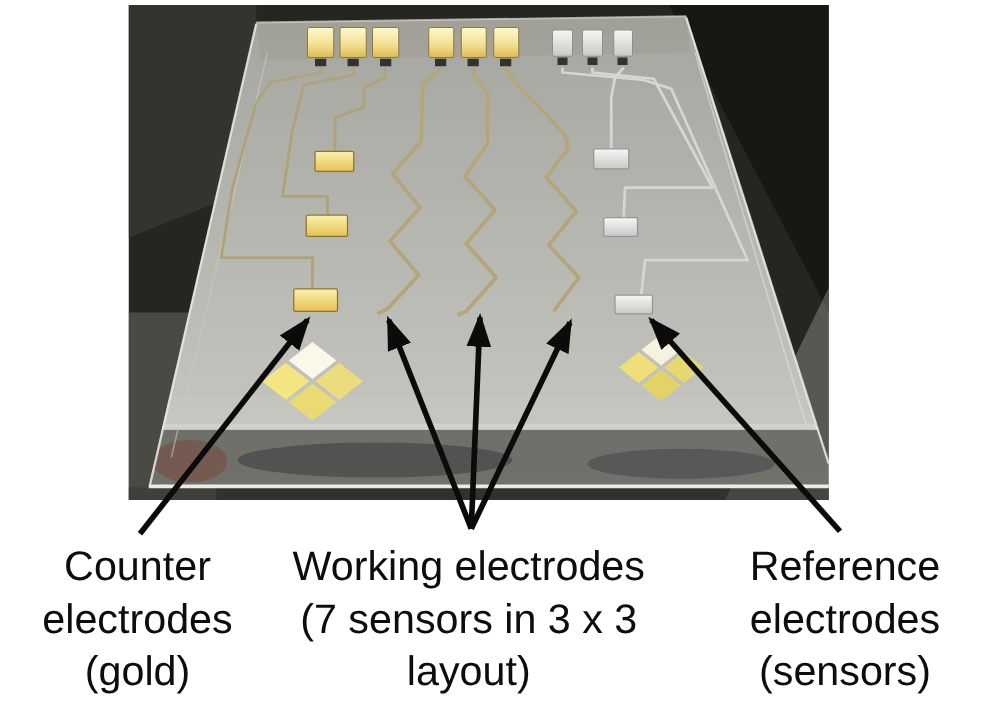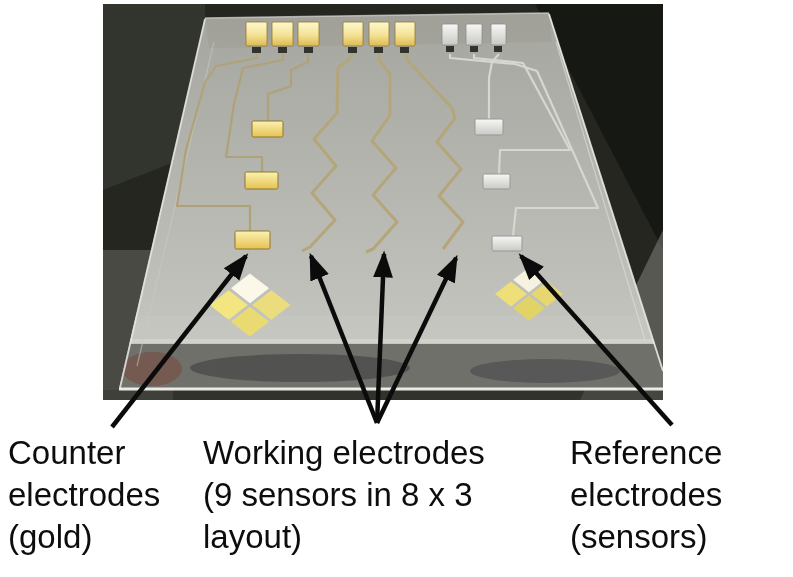--- a/index.html
+++ b/index.html
@@ -10,20 +10,21 @@
     font-family:"Liberation Sans", sans-serif;
     overflow:hidden;
   }
   #photo-svg{position:absolute;left:0;top:0;}
   .caption{
     position:absolute;
     top:432px;
     font-size:33px;
     line-height:42px;
     color:#0d0d0d;
+    text-align:center;
     white-space:pre-line;
     letter-spacing:0px;
   }
   #cap-counter{left:8px;width:204px;}
   #cap-working{left:203px;width:344px;}
   #cap-reference{left:570px;width:212px;}
 </style>
 </head>
 <body>
 
@@ -165,19 +166,19 @@
       <line x1="377" y1="423" x2="456" y2="258" marker-end="url(#ah)"></line>
       <line x1="672" y1="425" x2="521" y2="256" marker-end="url(#ah)"></line>
     </g>
   </svg>
 
   <div class="caption" id="cap-counter">Counter
 electrodes
 (gold)</div>
 
   <div class="caption" id="cap-working">Working electrodes
-(9 sensors in 8 x 3
+(7 sensors in 3 x 3
 layout)</div>
 
   <div class="caption" id="cap-reference">Reference
 electrodes
 (sensors)</div>
 </div>
 
 </body></html>

